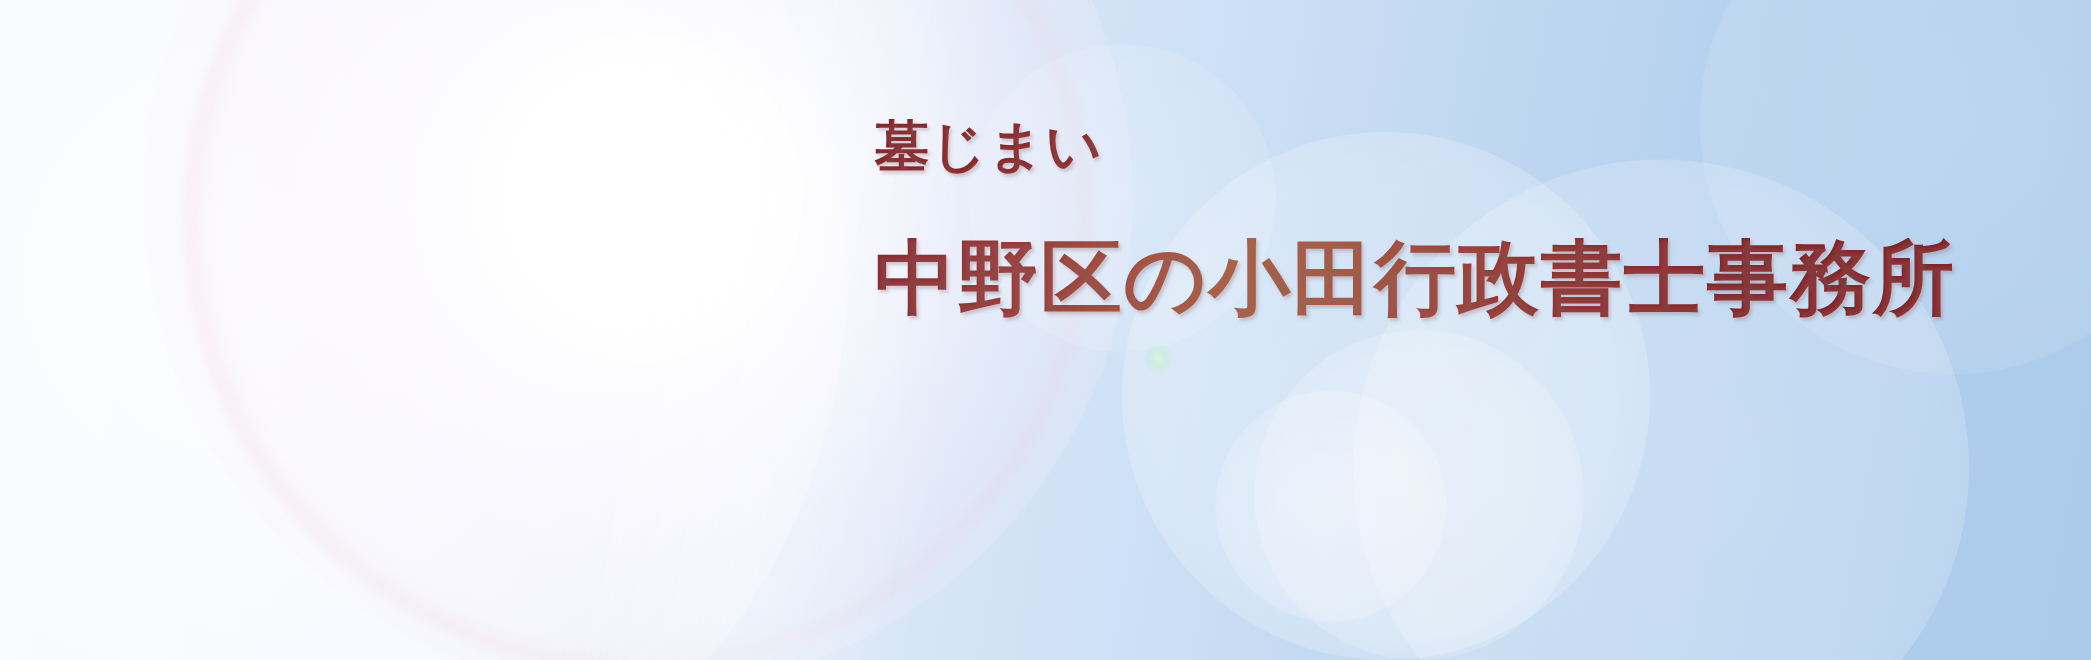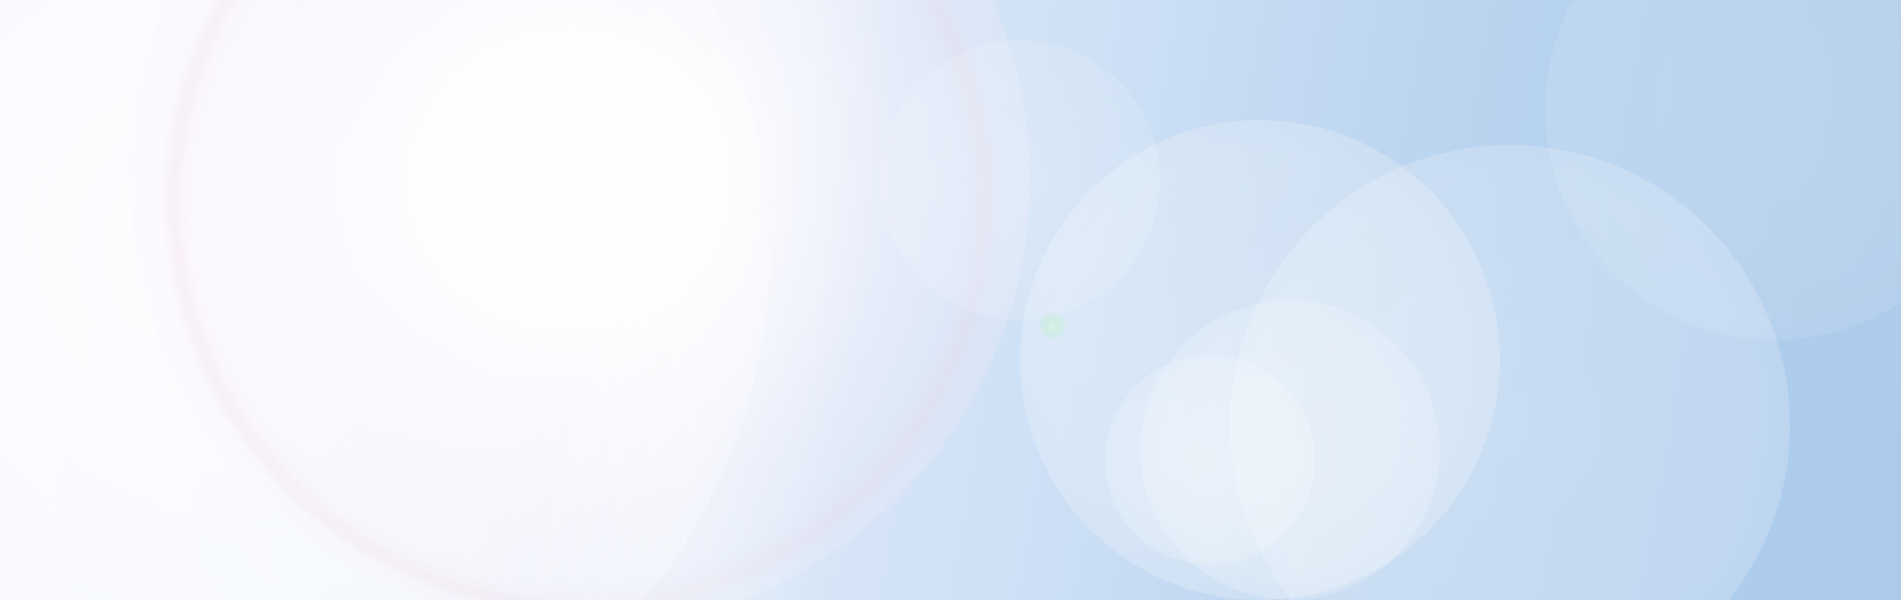--- a/index.html
+++ b/index.html
@@ -231,14 +231,18 @@
   <div class="blob bokeh-f"></div>
   <div class="blob bokeh-e"></div>
   <div class="blob bokeh-b"></div>
   <div class="blob bokeh-a"></div>
   <div class="blob bokeh-c"></div>
   <div class="blob bokeh-d"></div>
 
   <div class="veil"></div>
   <div class="blob flare-dot"></div>
 
+  <div class="headline">
+    <div class="line line-1">墓じまい</div>
+    <div class="line line-2">中野区の小田行政書士事務所</div>
+  </div>
 
 </div>
 
 </body></html>

